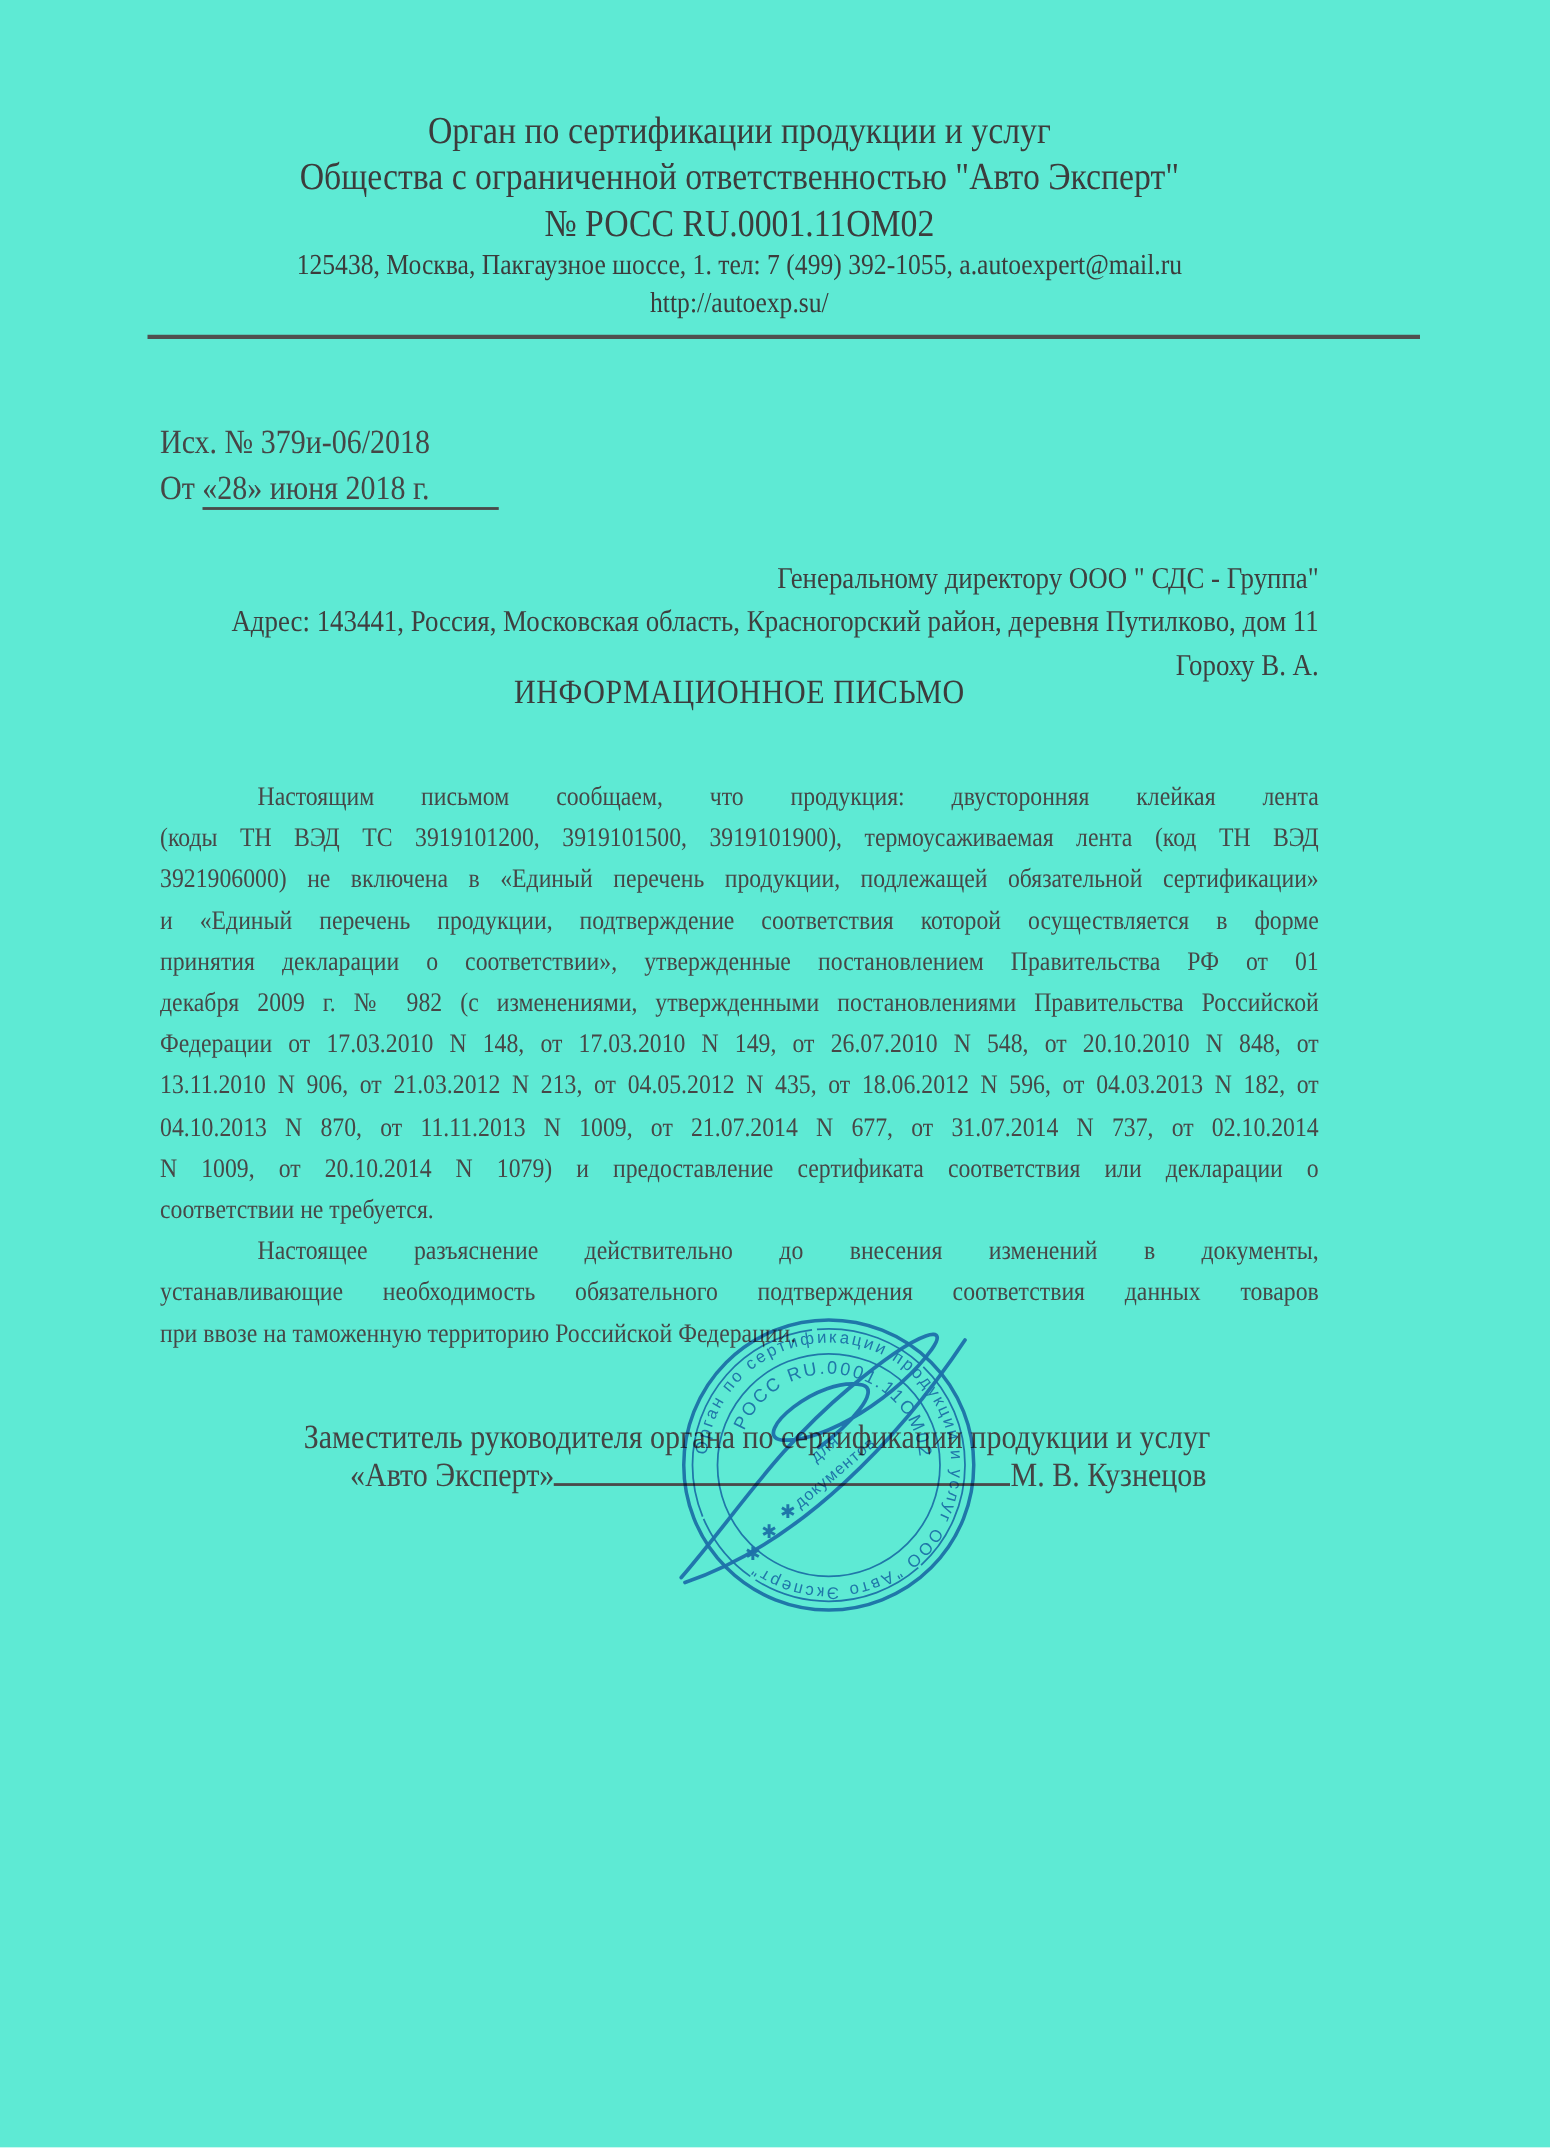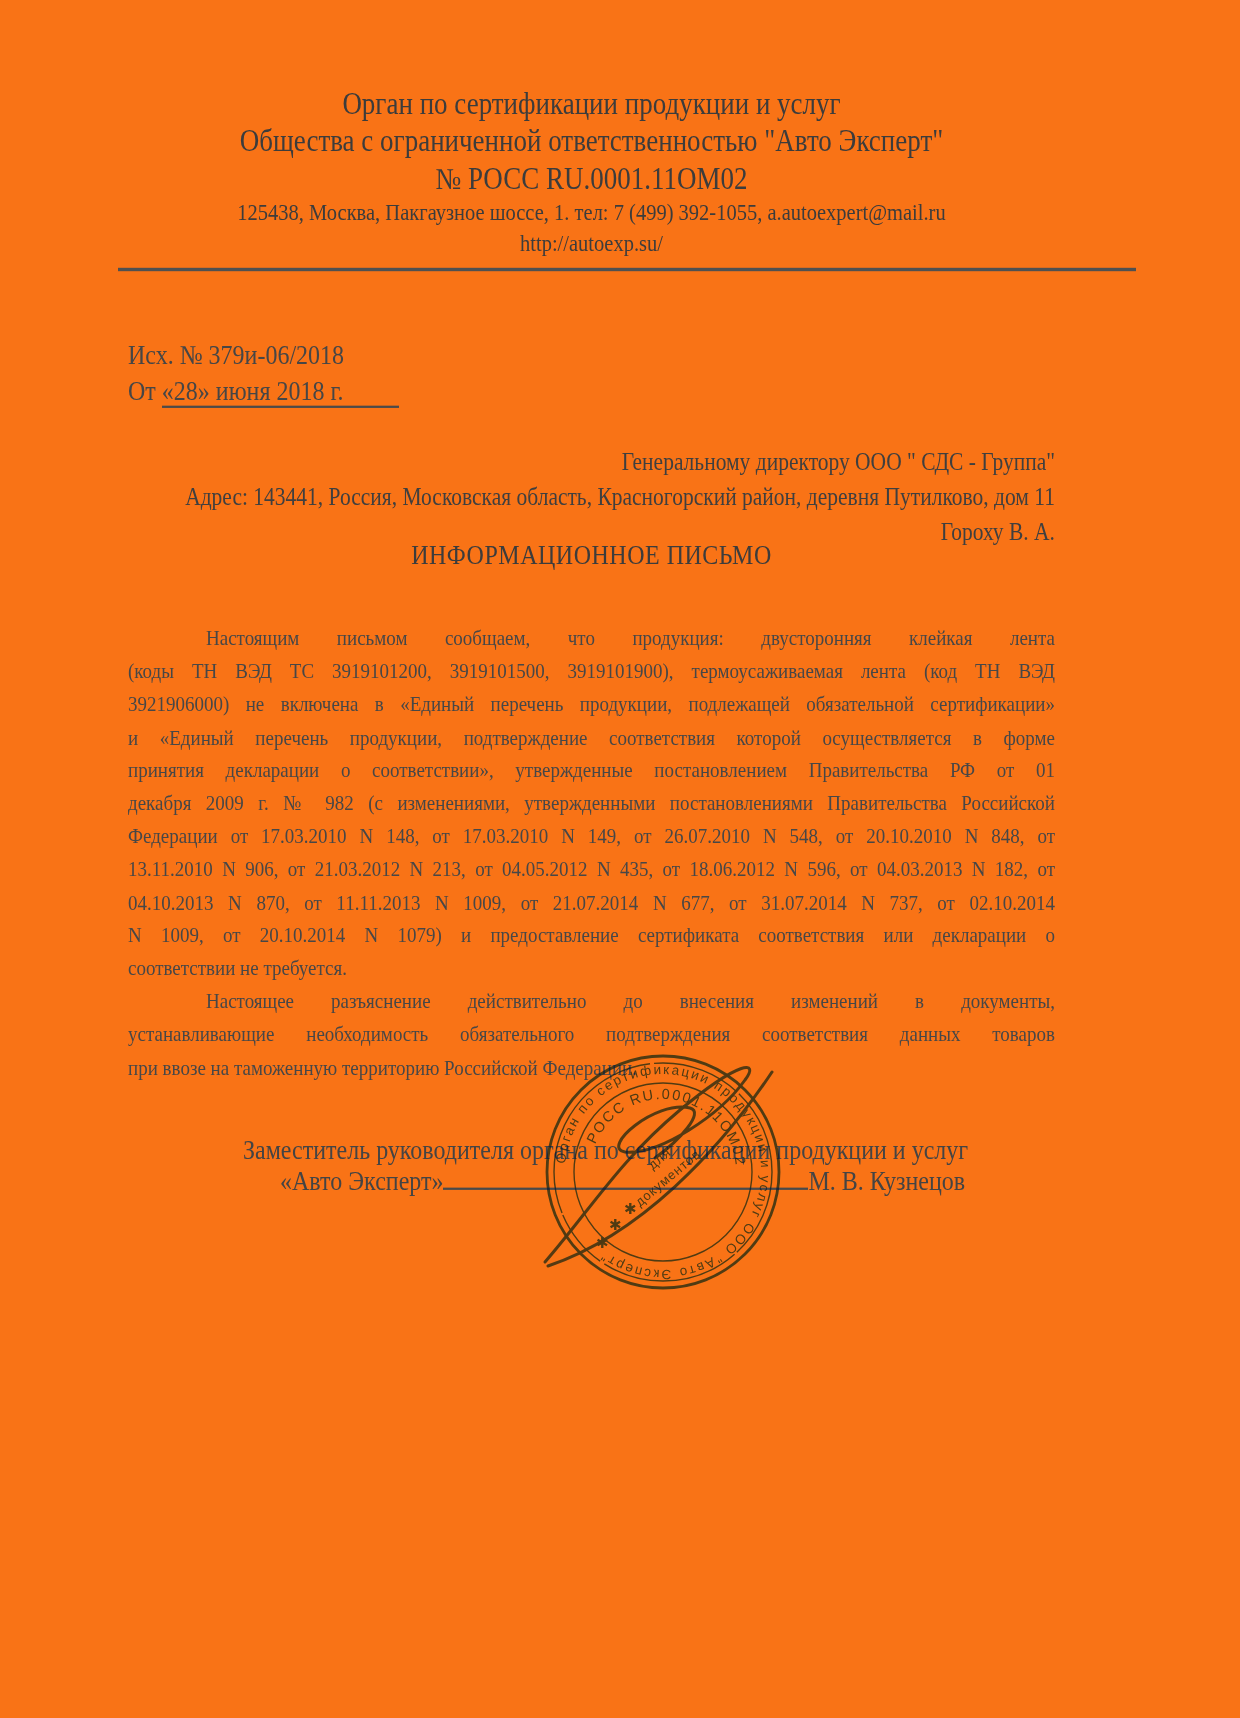--- a/index.html
+++ b/index.html
@@ -1,17 +1,17 @@
 <!DOCTYPE html>
 <html><head>
 <meta charset="utf-8">
 <style>
   html,body{margin:0;padding:0;background:#ffffff;}
   .page{
-    position:relative;width:1240px;height:1718px;background:#f97316;
+    position:relative;width:1240px;height:1718px;background:#5eead4;
     font-family:"Liberation Serif", serif;color:#404040;overflow:hidden;
     border-right:1px solid #701a75;
   }
   
   .stretch{position:absolute;left:0;top:0;width:1240px;height:1520px;
     transform:scaleY(1.13);transform-origin:0 0;}
   .abs{position:absolute;}
   .letterhead{left:128px;top:76px;width:927px;text-align:center;color:#3c3c3c;}
   .h-org{font-size:27px;line-height:33px;}
   .h-contact{font-size:20.5px;line-height:27px;}

